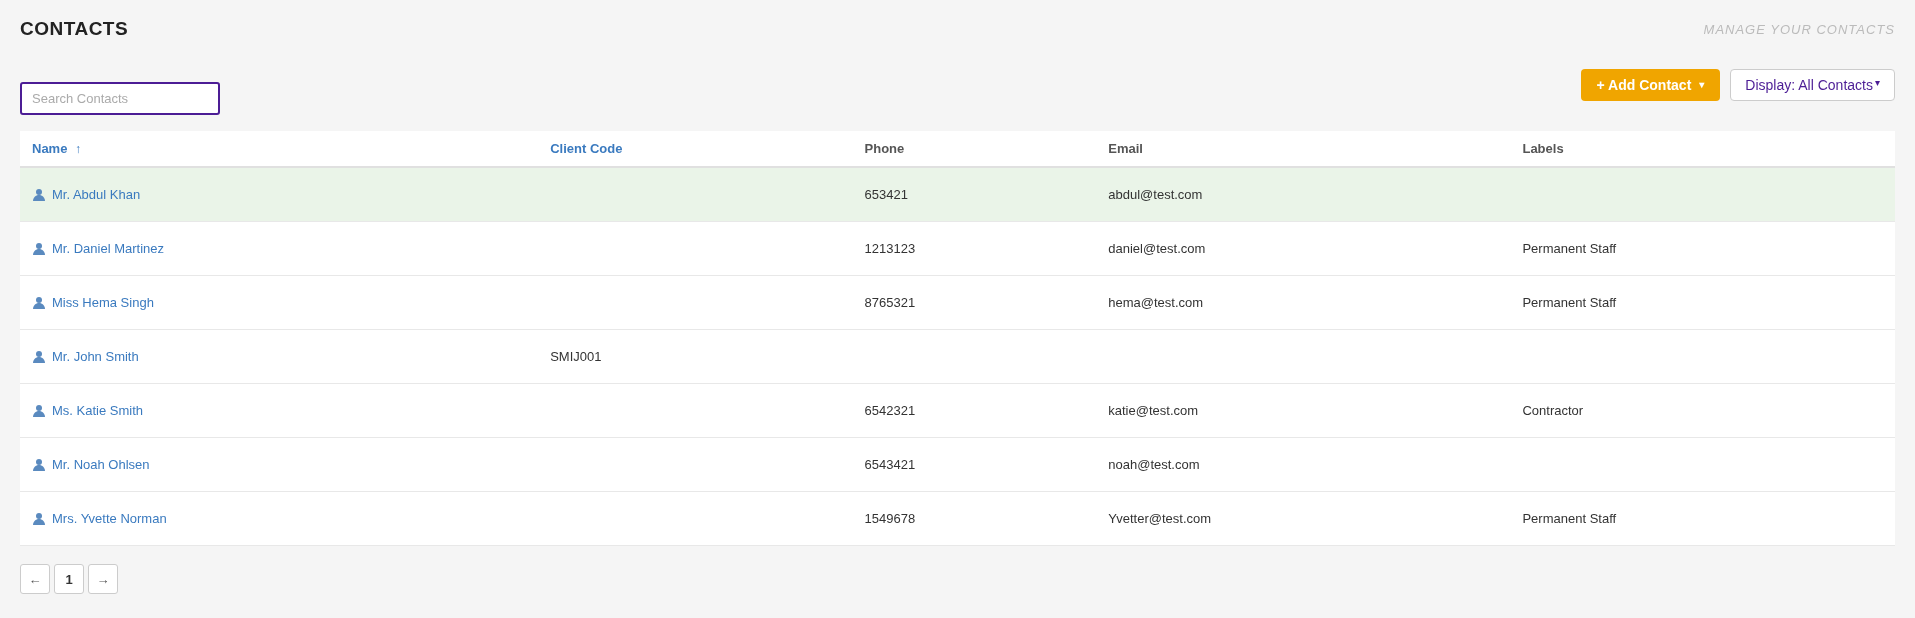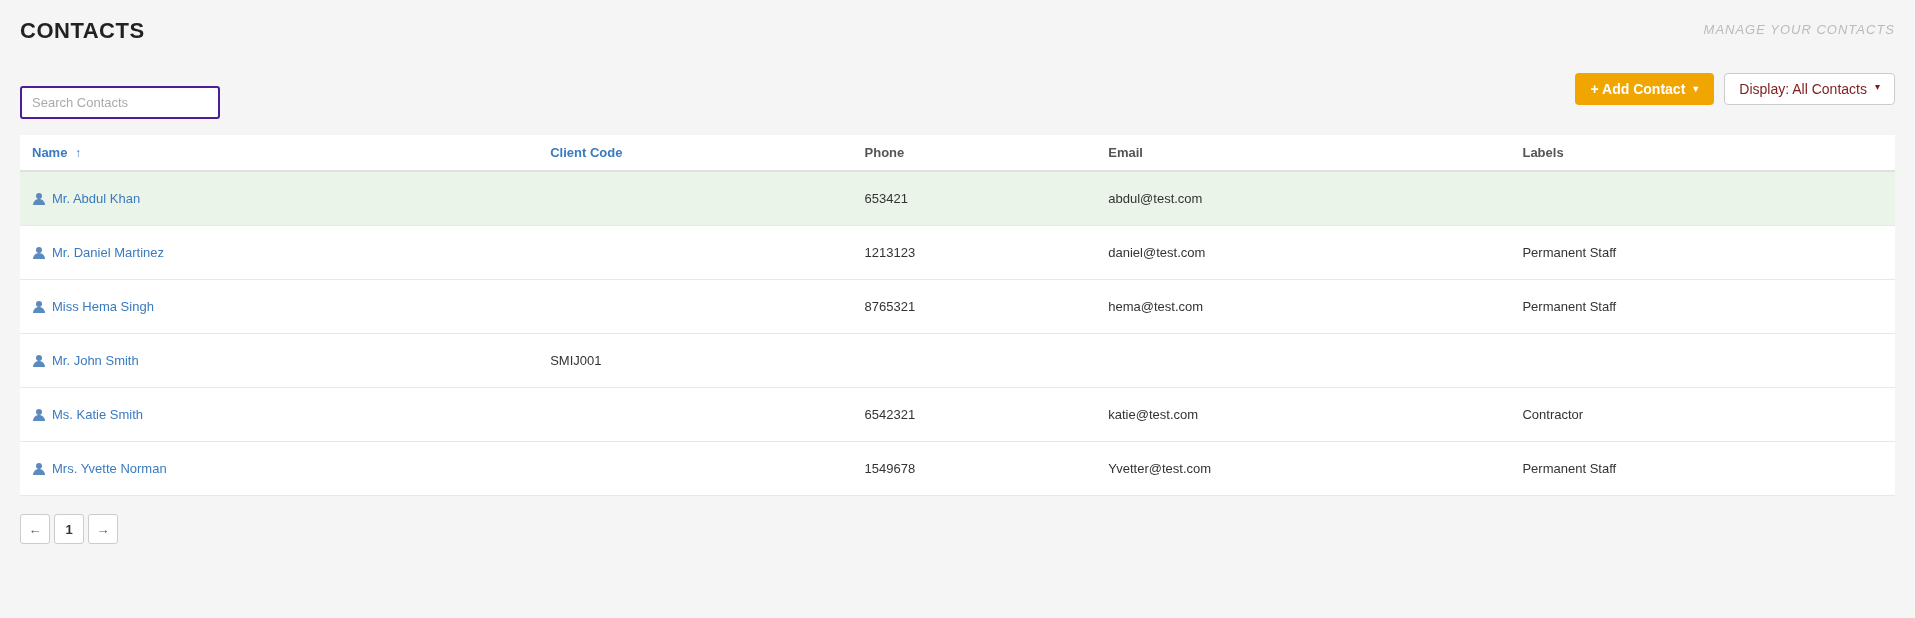--- a/index.html
+++ b/index.html
@@ -14,21 +14,21 @@
       min-height: 618px;
       padding: 18px 20px 20px 20px;
     }
     .header-row {
       display: flex;
       justify-content: space-between;
       align-items: flex-start;
       margin-bottom: 14px;
     }
     .page-title {
-      font-size: 22px;
+      font-size: 19px;
       font-weight: 700;
       color: #222;
       letter-spacing: 0.5px;
     }
     .manage-label {
       font-size: 13px;
       color: #bbb;
       letter-spacing: 1px;
       text-transform: uppercase;
       padding-top: 4px;
@@ -67,29 +67,28 @@
       padding: 8px 16px;
       font-size: 14px;
       font-weight: 600;
       cursor: pointer;
       display: flex;
       align-items: center;
       gap: 6px;
     }
     .btn-display {
       background: #fff;
-      color: #7f1d1d;
+      color: #4c1d95;
       border: 1px solid #ccc;
       border-radius: 4px;
       padding: 7px 14px;
       font-size: 14px;
       cursor: pointer;
       display: flex;
       align-items: flex-start;
-      gap: 6px;
     }
     .contacts-table {
       width: 100%;
       border-collapse: collapse;
       background: #fff;
     }
     .contacts-table thead tr {
       border-bottom: 2px solid #e0e0e0;
     }
     .contacts-table thead th {
@@ -283,20 +282,35 @@
           <td>katie@test.com</td>
           <td>Contractor</td>
         </tr>
         <tr>
           <td>
             <a href="#" class="contact-name-link">
               <span class="person-icon"><svg viewBox="0 0 14 14" width="14" height="14" fill="#5a8abf">
                   <circle cx="7" cy="4" r="3"></circle>
                   <path d="M1 13c0-3.3 2.7-6 6-6s6 2.7 6 6H1z"></path>
                 </svg></span>
+              <span>Mr. Noah Ohlsen</span>
+            </a>
+          </td>
+          <td></td>
+          <td>6543421</td>
+          <td>noah@test.com</td>
+          <td></td>
+        </tr>
+        <tr>
+          <td>
+            <a href="#" class="contact-name-link">
+              <span class="person-icon"><svg viewBox="0 0 14 14" width="14" height="14" fill="#5a8abf">
+                  <circle cx="7" cy="4" r="3"></circle>
+                  <path d="M1 13c0-3.3 2.7-6 6-6s6 2.7 6 6H1z"></path>
+                </svg></span>
               <span>Mrs. Yvette Norman</span>
             </a>
           </td>
           <td></td>
           <td>1549678</td>
           <td>Yvetter@test.com</td>
           <td>Permanent Staff</td>
         </tr>
       </tbody>
   </table>

